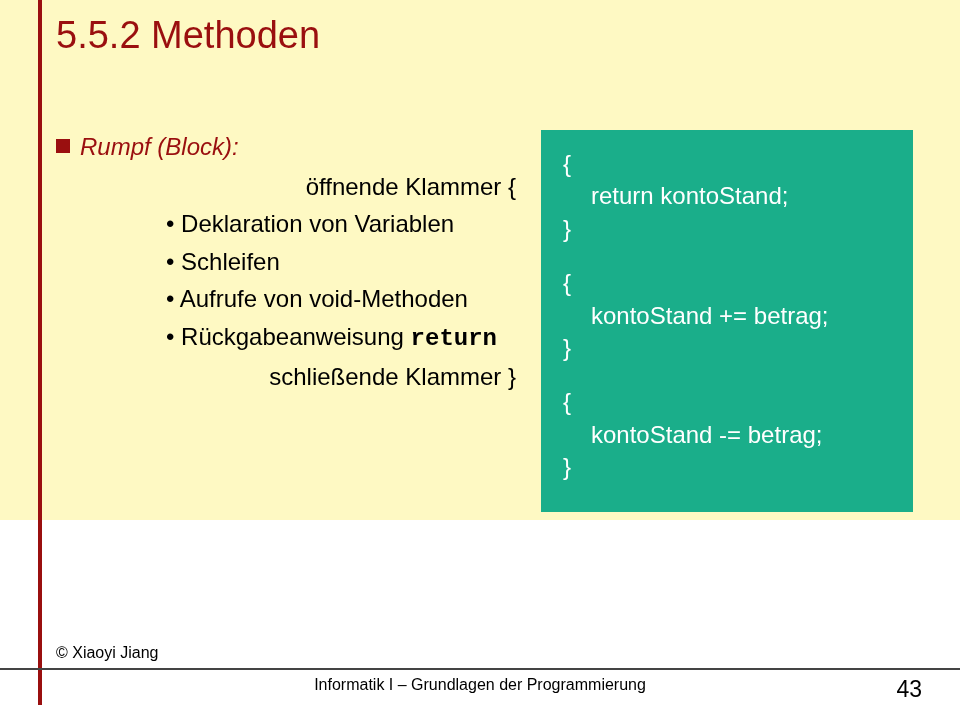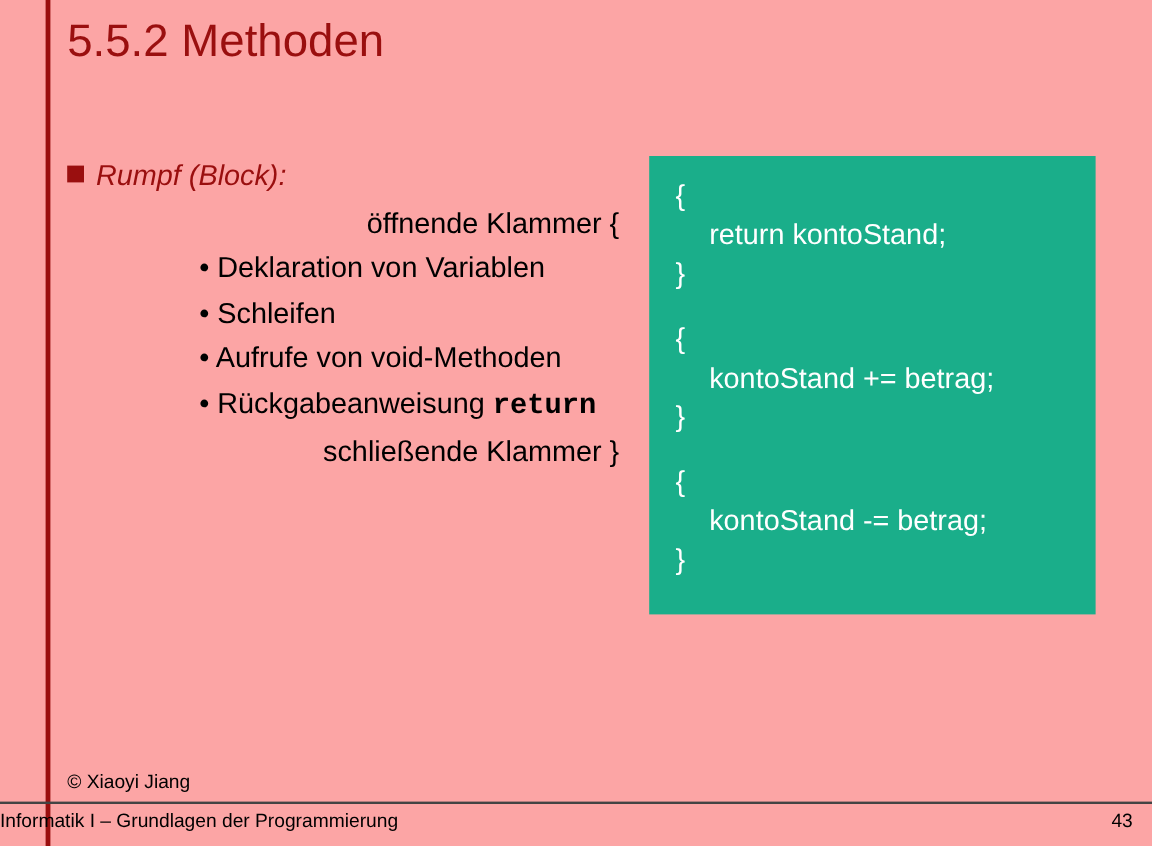--- a/index.html
+++ b/index.html
@@ -1,23 +1,23 @@
 <!DOCTYPE html>
 <html><head>
 <meta charset="utf-8">
 <style>
   * { margin: 0; padding: 0; box-sizing: border-box; }
   html, body { width: 960px; height: 705px; font-family: Arial, Helvetica, sans-serif; background: #fff; }
-  .slide { position: relative; width: 960px; height: 705px; background: #fca5a5; }
+  .slide { position: relative; width: 960px; height: 520px; background: #fef9c3; }
   .vert-line { position: absolute; left: 38px; top: 0; width: 4px; height: 705px; background: #9a0f0f; }
   .title { position: absolute; left: 56px; top: 14px; font-size: 38px; color: #9a0f0f; font-weight: 400; }
   .hr-line { position: absolute; left: 0; top: 668px; width: 960px; height: 2px; background: #444; }
   .footer-left { position: absolute; left: 56px; top: 644px; font-size: 16px; color: #000; }
-  .footer-center { position: absolute; left: 0; top: 676px; width: 960px; text-align: left; font-size: 16px; color: #000; }
-  .footer-right { position: absolute; right: 16px; top: 676px; font-size: 16px; color: #000; }
+  .footer-center { position: absolute; left: 0; top: 676px; width: 960px; text-align: center; font-size: 16px; color: #000; }
+  .footer-right { position: absolute; right: 38px; top: 676px; font-size: 23px; color: #000; }
   .content { position: absolute; left: 56px; top: 130px; width: 460px; font-size: 24px; color: #000; line-height: 1.4; }
   .bullet-sq { display: inline-block; width: 14px; height: 14px; background: #9a0f0f; margin-right: 10px; vertical-align: 2px; }
   .item-l1 { margin-bottom: 6px; font-style: italic; }
   .rumpf { color: #9a0f0f; }
   .sublist { margin-left: 38px; margin-top: 4px; }
   .sub-item { margin-bottom: 4px; text-align: right; }
   .sub2 { margin-left: 72px; }
   .sub2-item { margin-bottom: 4px; }
   .dot::before { content: "• "; }
   .mono { font-family: "Courier New", monospace; font-weight: bold; text-align: center; }

